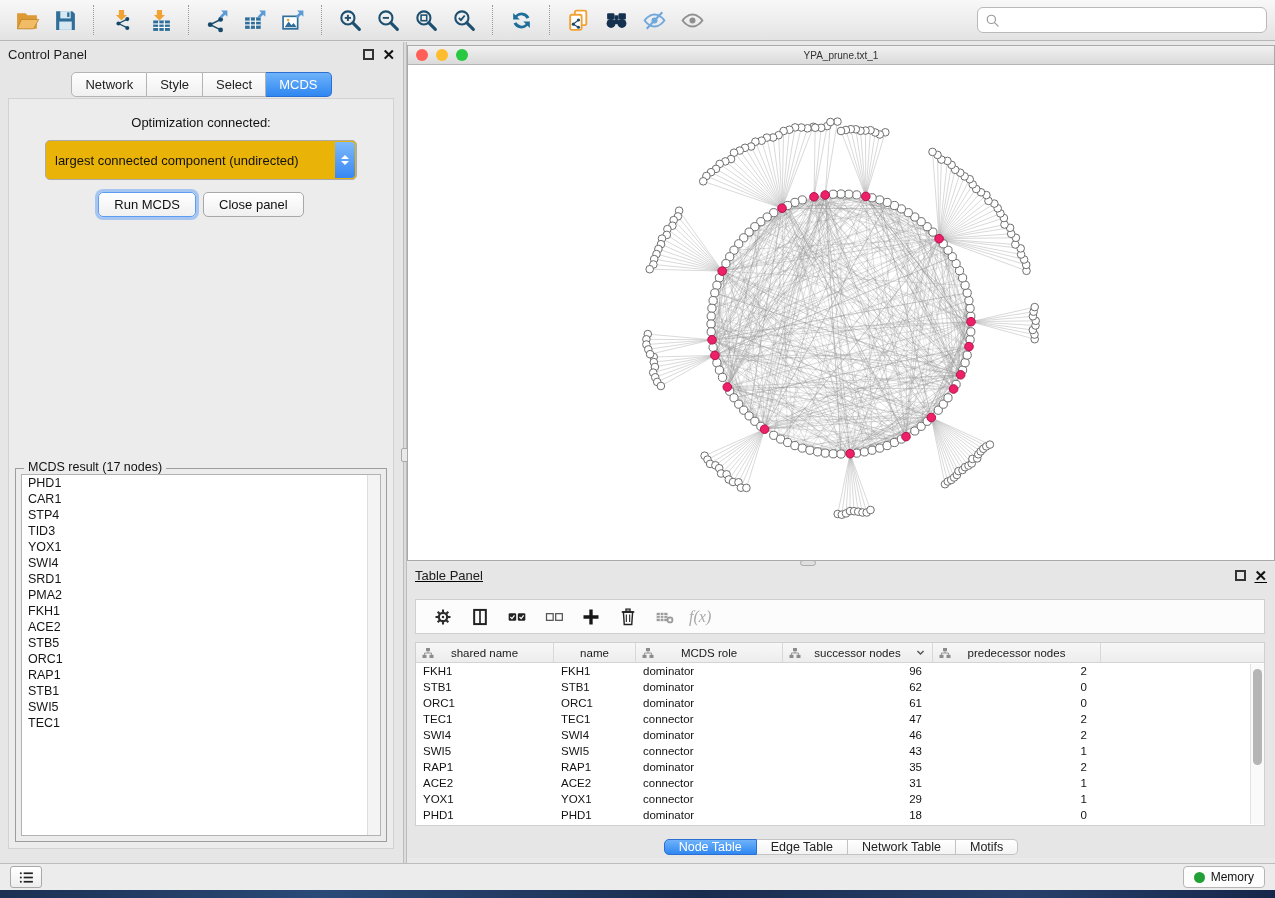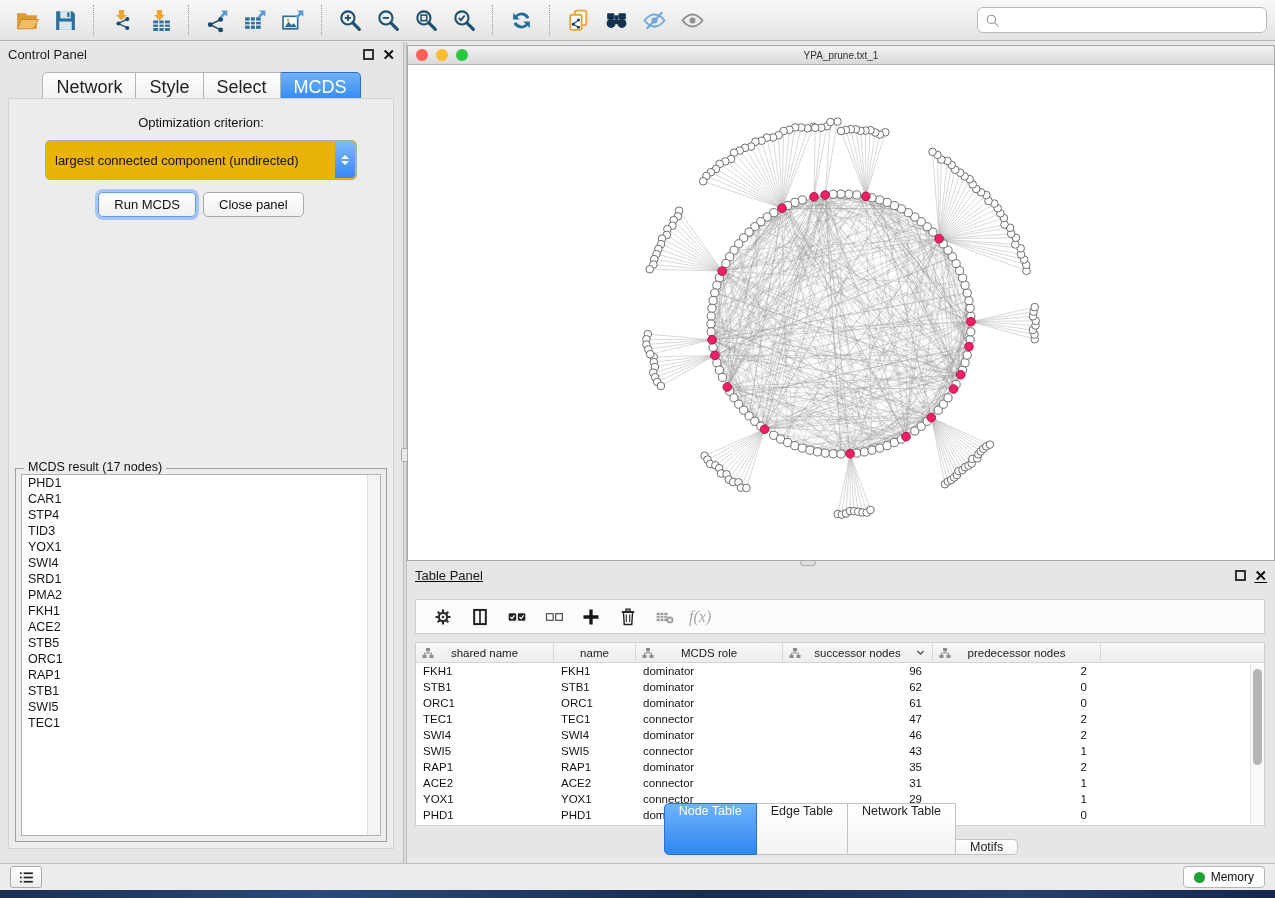--- a/index.html
+++ b/index.html
@@ -23,21 +23,21 @@
   
   .panel-title-bar { display:flex; align-items:center; height:24px; padding:0 8px; }
   .panel-title { font-size:13px; color:#1c1c1c; }
   .panel-btns { margin-left:auto; display:flex; align-items:center; gap:8px; }
   .float-btn { width:11px; height:11px; border:2px solid #333; background:transparent; }
   .close-btn { font-size:15px; font-weight:bold; color:#111; line-height:11px; }
 
   
   #control-panel { position:absolute; left:0; top:42px; width:403px; height:821px; background:#e6e6e6; }
   #cp-tabs { position:absolute; left:0; top:30px; width:100%; display:flex; justify-content:center; }
-  .cp-tab { font-size:18px; color:#222; padding:4px 13px; background:linear-gradient(#fefefe,#f0f0f0);
+  .cp-tab { font-size:13px; color:#222; padding:4px 13px; background:linear-gradient(#fefefe,#f0f0f0);
     border:1px solid #b4b4b4; border-left:none; }
   .cp-tab:first-child { border-left:1px solid #b4b4b4; border-radius:5px 0 0 5px; }
   .cp-tab:last-child { border-radius:0 5px 5px 0; }
   .cp-tab.sel { background:linear-gradient(#6fb3fa,#2f87f1); color:#fff; border-color:#2a6fd1; }
   #cp-content { position:absolute; left:8px; right:9px; top:56px; bottom:14px;
     background:#ececec; border:1px solid #d2d2d2; }
   #opt-label { margin-top:16px; text-align:center; font-size:13px; color:#111; }
   #opt-select { margin:10px auto 0; width:312px; height:40px; background:#eab308; border:1px solid #ababab;
     border-radius:5px; display:flex; align-items:center; position:relative; }
   #opt-select-value { font-size:13px; color:#111; padding-left:9px; }
@@ -89,21 +89,21 @@
   .tr { display:flex; height:16px; }
   .td { font-size:11.5px; color:#131313; line-height:16px; white-space:nowrap; overflow:hidden; }
   .td.l { padding-left:7px; text-align:left; }
   .td.r { text-align:right; }
   #tp-scroll { position:absolute; right:0px; top:21px; bottom:1px; width:14px; background:#fafafa; border-left:1px solid #e2e2e2; }
   #tp-thumb { position:absolute; left:2px; top:5px; width:9px; height:96px; background:#b5b5b5; border-radius:5px; }
   #tp-tabs { position:absolute; left:0; right:0; bottom:3px; display:flex; justify-content:center; }
   .tp-tab { font-size:12.5px; color:#222; padding:0 14px; background:linear-gradient(#ffffff,#f3f3f3);
     border:1px solid #c3c3c3; border-left:none; }
   .tp-tab:first-child { border-left:1px solid #c3c3c3; border-radius:5px 0 0 5px; }
-  .tp-tab:last-child { border-radius:0 5px 5px 0;margin-top:36px; }
+  .tp-tab:last-child { border-radius:0 5px 5px 0; }
   .tp-tab.sel { background:linear-gradient(#6fb3fa,#2f87f1); color:#fff; border-color:#2a6fd1; }
 
   
   #status-bar { position:absolute; left:0; top:863px; width:1275px; height:27px; background:#ececec; border-top:1px solid #bdbdbd;
     display:flex; align-items:center; padding:0 10px; }
   #list-btn { width:32px; height:22px; background:linear-gradient(#fff,#eee); border:1px solid #a8a8a8; border-radius:3px;
     display:flex; align-items:center; justify-content:center; }
   #list-btn svg { width:17px; height:17px; }
   #memory-btn { margin-left:auto; height:22px; background:#fdfdfd; border:1px solid #b5b5b5; border-radius:4px;
     display:flex; align-items:center; padding:0 10px; gap:6px; font-size:12px; color:#111; }
@@ -307,21 +307,21 @@
         <span class="close-btn">✕</span>
       </span>
     </div>
     <div id="cp-tabs">
         <div class="cp-tab">Network</div>
         <div class="cp-tab">Style</div>
         <div class="cp-tab">Select</div>
         <div class="cp-tab sel">MCDS</div>
       </div>
     <div id="cp-content">
-      <div id="opt-label">Optimization criterion:</div>
+      <div id="opt-label">Optimization connected:</div>
       <div id="opt-select">
         <span id="opt-select-value">largest connected component (undirected)</span>
         <span id="opt-stepper">
             <i class="up"></i>
             <i class="dn"></i>
           </span>
       </div>
       <div id="cp-buttons">
         <button class="cp-btn focused">Run MCDS</button>
         <button class="cp-btn">Close panel</button>

